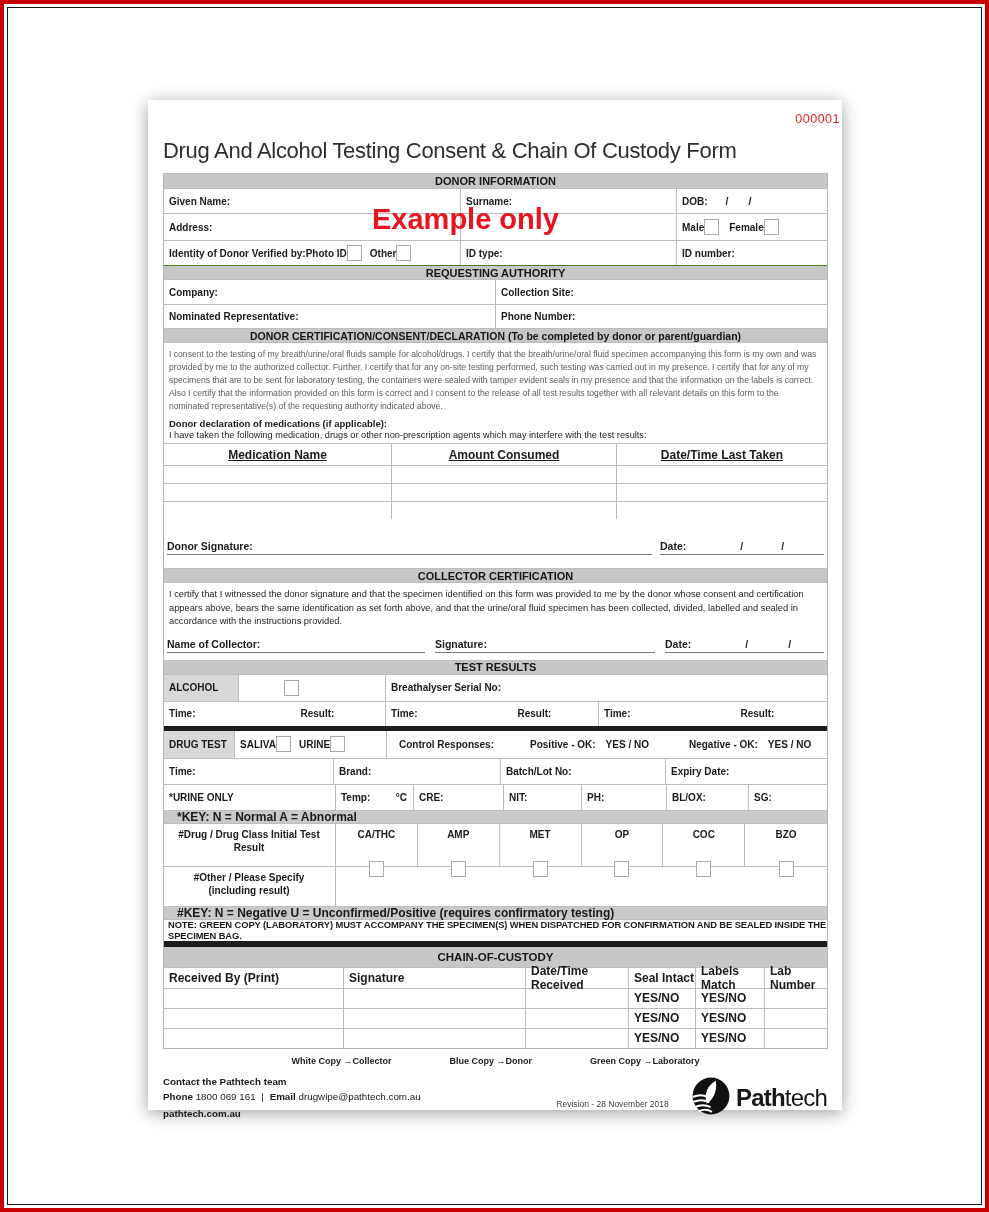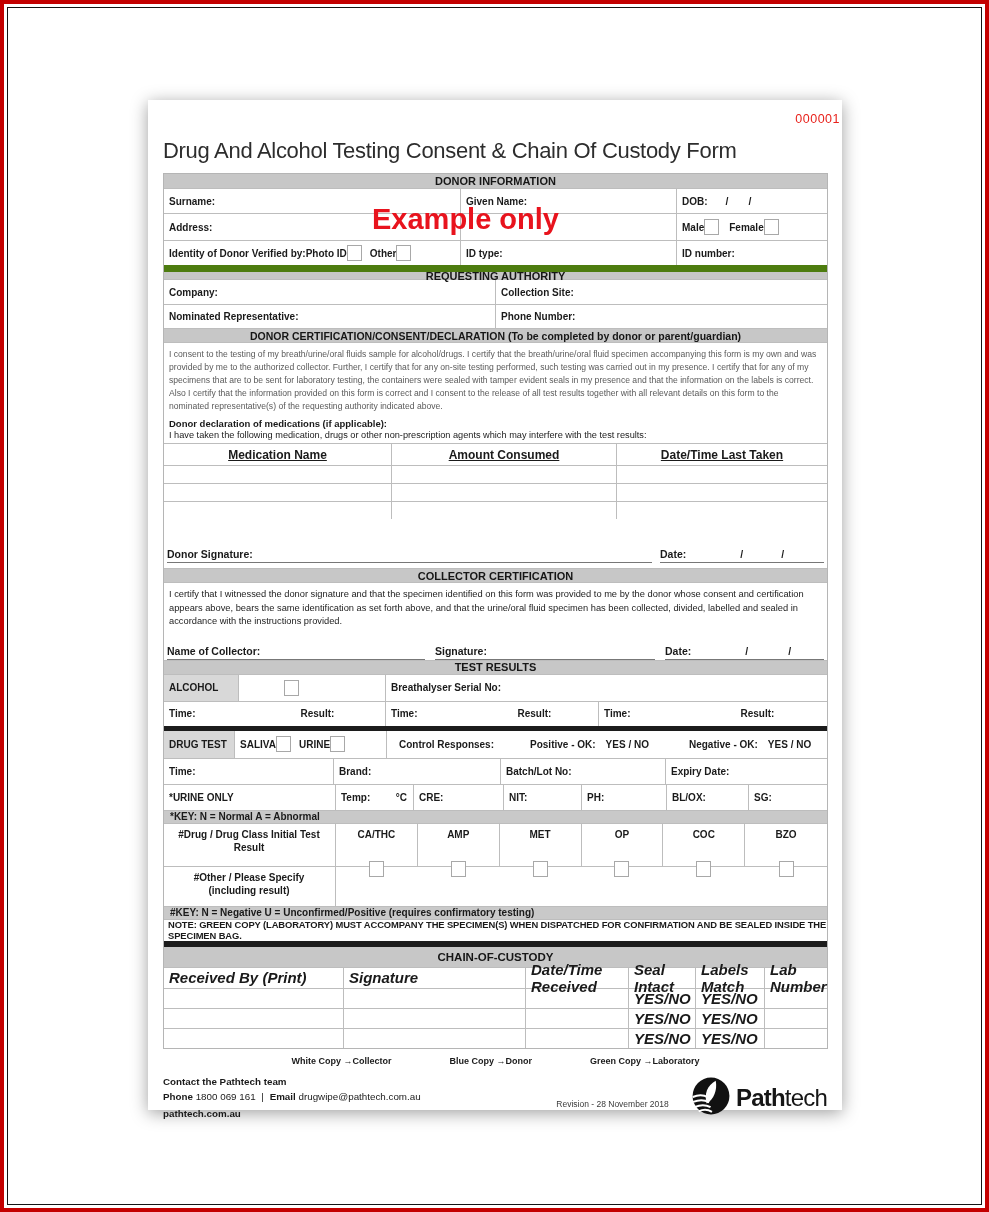--- a/index.html
+++ b/index.html
@@ -44,45 +44,45 @@
   .decl-head { font-weight:700; font-size:9.5px; padding:3px 5px 0 5px; }
   .decl-text { font-size:9.2px; padding:1px 5px 3px 5px; }
 
   .medtable { margin:0 0 0 0; border-top:1px solid #bdbdbd; }
   .medtable .mrow { display:grid; grid-template-columns:228px 225px 1fr; border-bottom:1px solid #bdbdbd; }
   .medtable .mrow:last-child { border-bottom:none; }
   .medtable .mrow > div { border-right:1px solid #bdbdbd; height:17px; }
   .medtable .mrow > div:last-child { border-right:none; }
   .medtable .mhead > div { height:21px; display:flex; align-items:center; justify-content:center; font-weight:700; font-size:12px;text-decoration:underline; }
 
-  .sigrow { display:flex; align-items:flex-end; padding:0 3px; }
+  .sigrow { display:flex; align-items:center; padding:0 3px; }
   .sigcell { border-bottom:1px solid #777; display:flex; align-items:flex-end; gap:6px; padding-bottom:2px; }
   .sigcell .lbl { font-size:10.5px; }
   .slash { font-weight:700; font-size:10.5px; }
 
   .cpara { font-size:9.3px; line-height:1.45; color:#222; padding:5px 6px 2px 5px; border-top:1px solid #bdbdbd; }
 
   .divider { height:5px; background:#1c1c1c; }
 
   .graycell { background:#d8d8d8; }
-  .keybar { background:#c9c9c9; height:13px; display:flex; align-items:center; font-weight:700; font-size:10px; padding-left:6px; border-top:1px solid #bdbdbd; }
+  .keybar { background:#c9c9c9; height:13px; display:flex; align-items:center; font-weight:700; font-size:12px; padding-left:13px; border-top:1px solid #bdbdbd; }
 
   .classrow { display:grid; grid-template-columns:172px repeat(6,1fr); border-top:1px solid #bdbdbd; }
   .classrow > div { border-right:1px solid #bdbdbd; }
   .classrow > div:last-child { border-right:none; }
   .classlabel { padding:4px 6px 0 5px; font-weight:700; font-size:10px; line-height:1.35;text-align:center; }
   .classcol { display:flex; flex-direction:column; align-items:center; padding-top:5px; gap:21px; height:42px; }
   .classcol .lbl { font-size:10px; }
 
   .otherrow { display:grid; grid-template-columns:172px 1fr; border-top:1px solid #bdbdbd; height:40px; }
   .otherrow > div:first-child { border-right:1px solid #bdbdbd; }
 
   .noterow { height:22px; display:flex; align-items:center; padding-left:4px; font-weight:700; font-size:9.4px; border-top:1px solid #bdbdbd; letter-spacing:-0.1px; }
 
-  .chainhead > div, .chainrow > div { font-size:15px;font-style:italic; }
+  .chainhead > div, .chainrow > div { font-size:12px; }
   .chainhead > div { font-weight:700; height:20px; }
   .chainrow > div { height:19px; font-weight:700; }
   .chaingrid { grid-template-columns:180px 182px 103px 67px 69px 1fr; }
 
   .copies { display:flex; justify-content:center; gap:58px; margin-top:7px; font-weight:700; font-size:9px; }
 
   .footer { display:flex; margin-top:9px; padding:0 15px 0 15px; align-items:flex-start; }
   .footer-left { width:370px; font-size:9.8px; line-height:1.5; }
   .footer-left .bold { font-weight:700; }
   .footer-left .site { font-weight:700; margin-top:3px; }
@@ -104,24 +104,24 @@
   <div class="content">
     <div class="form-number">000001</div>
     <h1 class="title">Drug And Alcohol Testing Consent &amp; Chain Of Custody Form</h1>
     <div class="watermark">Example only</div>
 
     <div class="formtable">
 
       <div class="bar">DONOR INFORMATION</div>
       <div class="trow h25" style="grid-template-columns:297px 216px 1fr;">
         <div>
+            <span class="lbl">Given Name:</span>
+          </div>
+        <div>
             <span class="lbl">Surname:</span>
-          </div>
-        <div>
-            <span class="lbl">Given Name:</span>
           </div>
         <div class="flexgap">
           <span class="lbl">DOB:</span>
           <span class="slash" style="margin-left:18px;">/</span>
           <span class="slash" style="margin-left:20px;">/</span>
         </div>
       </div>
       <div class="trow h27" style="grid-template-columns:297px 216px 1fr;">
         <div>
             <span class="lbl">Address:</span>
@@ -143,21 +143,21 @@
           <span class="cb"></span>
         </div>
         <div>
             <span class="lbl">ID type:</span>
           </div>
         <div>
             <span class="lbl">ID number:</span>
           </div>
       </div>
 
-      <div class="bar" style="border-top:7px solid #4d7c0f;">REQUESTING AUTHORITY</div>
+      <div class="bar" style="border-top:1px solid #4d7c0f;">REQUESTING AUTHORITY</div>
       <div class="trow h25" style="grid-template-columns:332px 1fr;">
         <div>
             <span class="lbl">Company:</span>
           </div>
         <div>
             <span class="lbl">Collection Site:</span>
           </div>
       </div>
       <div class="trow h24" style="grid-template-columns:332px 1fr;">
         <div>

